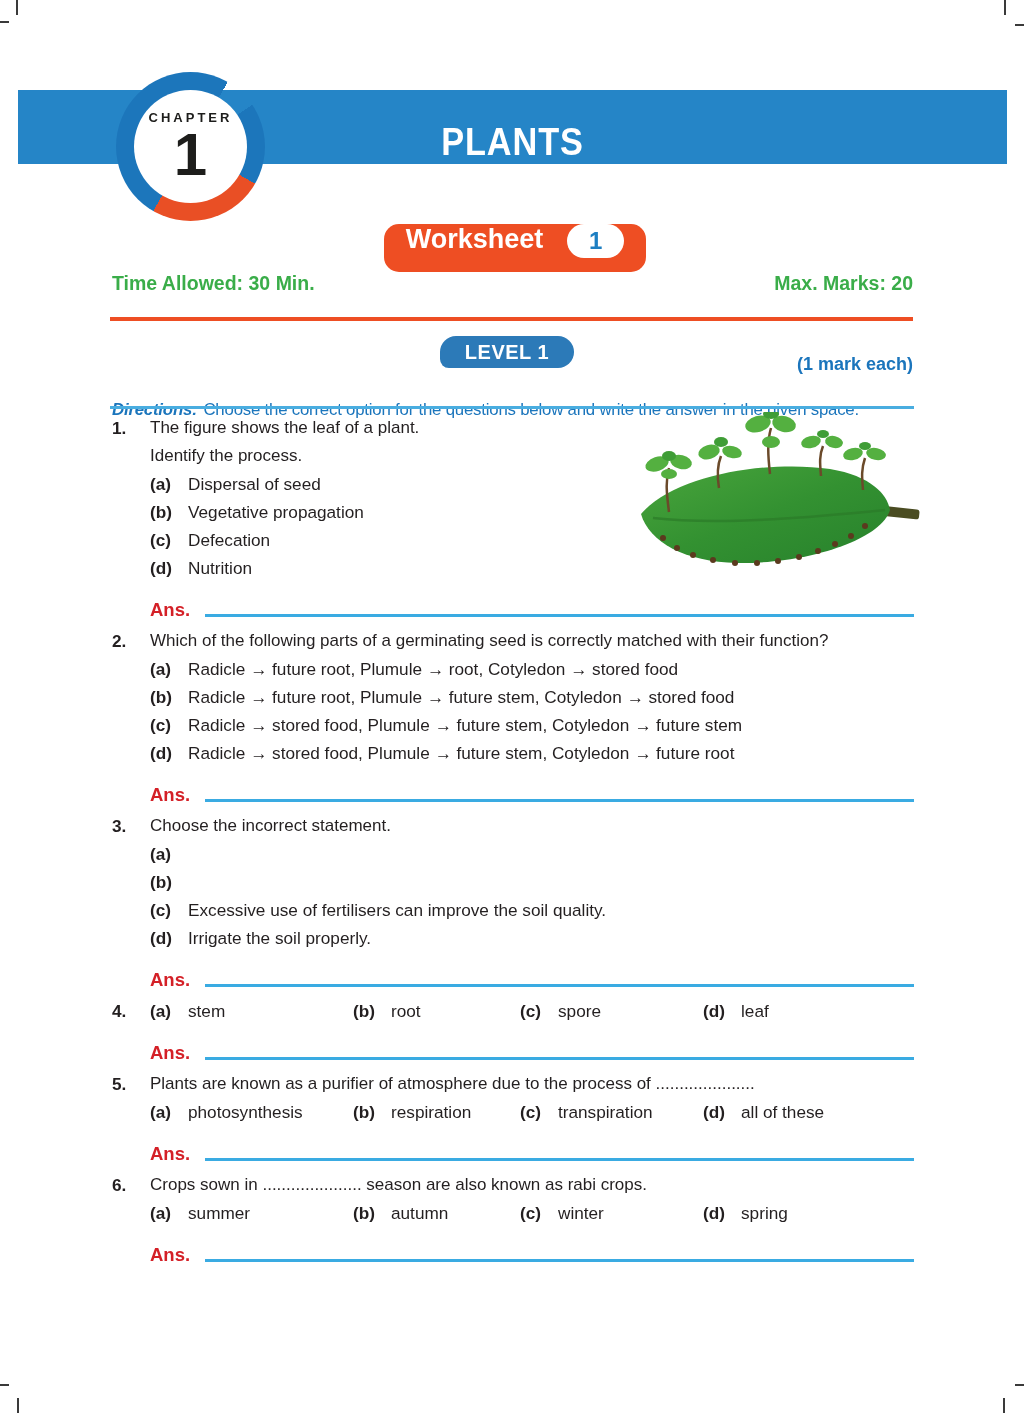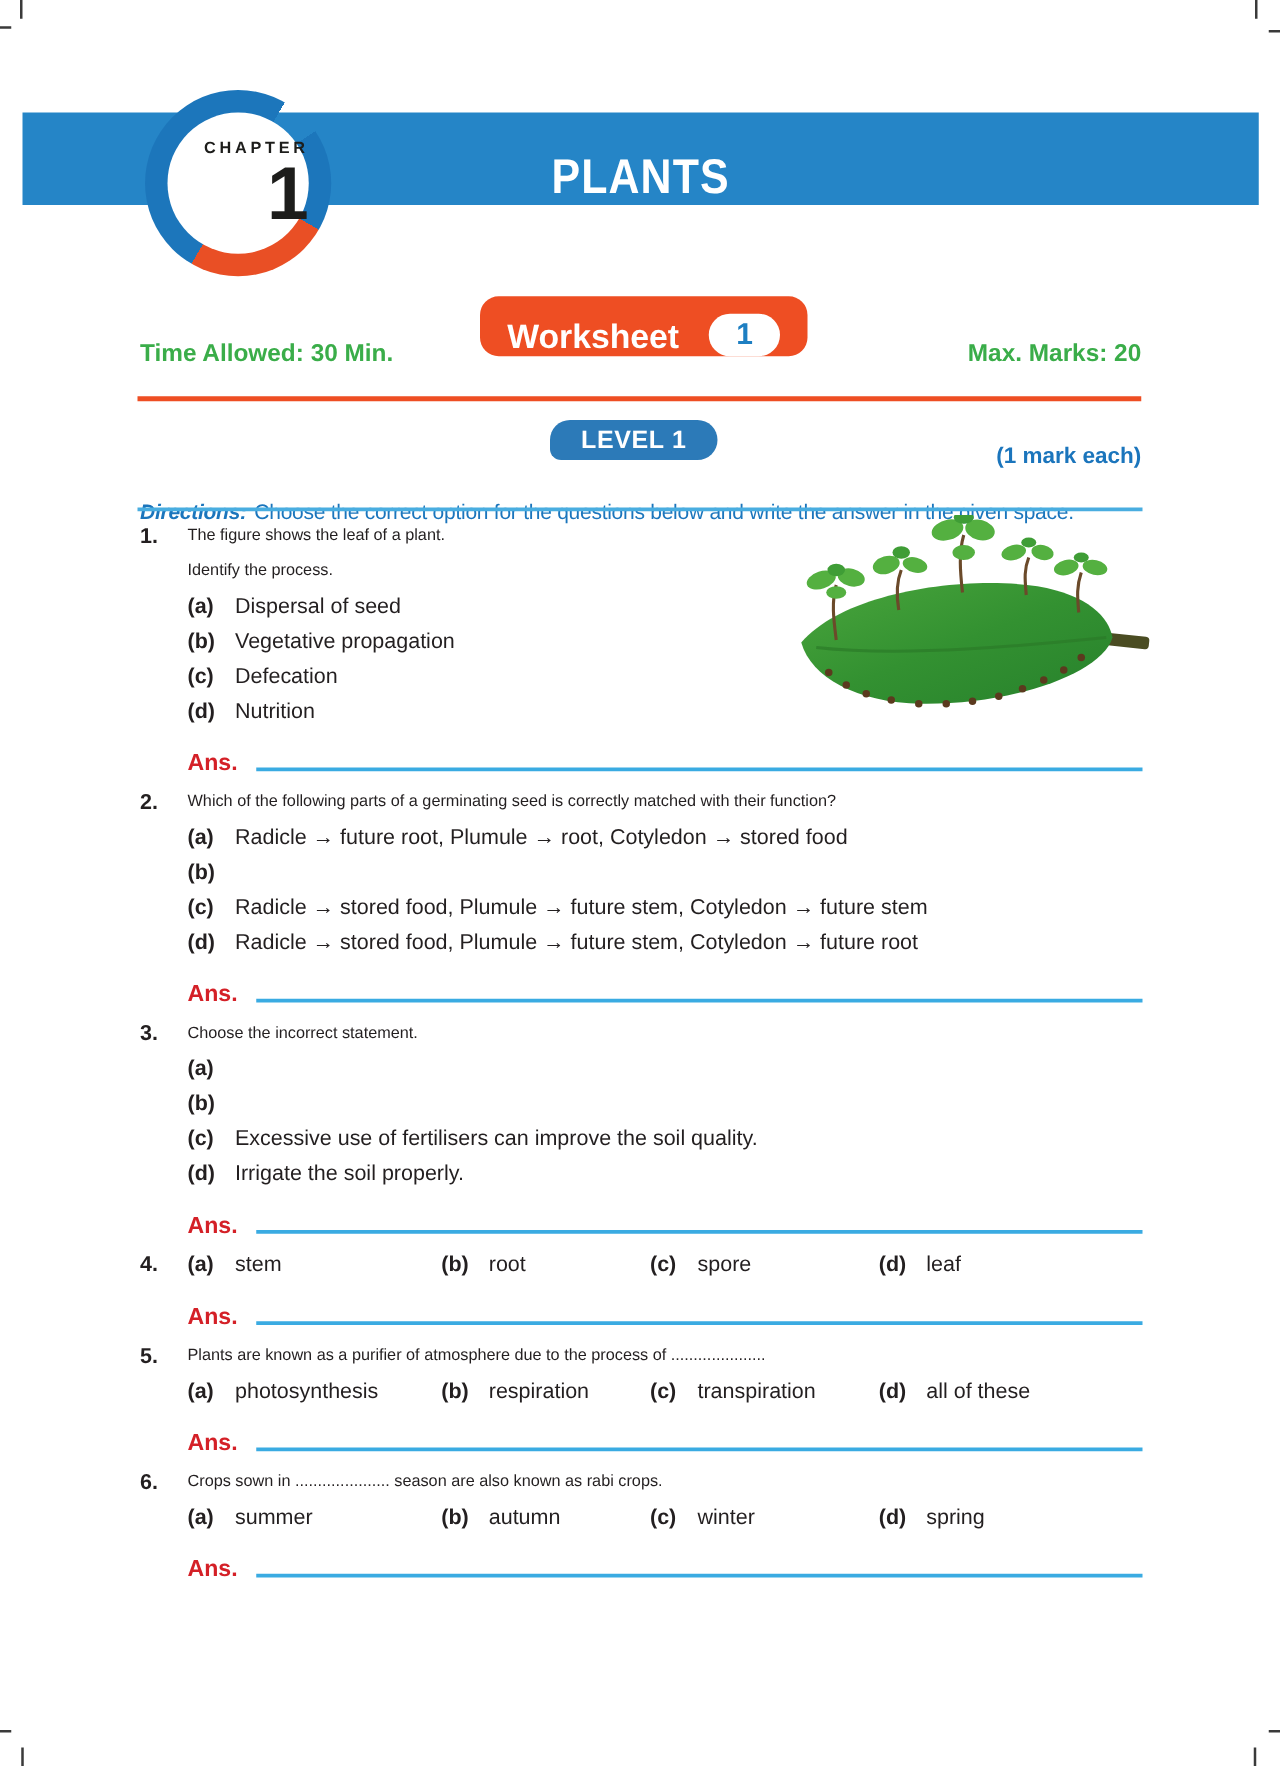--- a/index.html
+++ b/index.html
@@ -27,29 +27,29 @@
     line-height:103px; text-align:center; transform:scaleX(.88);
   }
   
   .badge-ring {
     position:absolute; left:116px; top:72px; width:149px; height:149px; border-radius:50%;
     background:conic-gradient(from 0deg, #1c76bb 0deg 30deg, rgba(0,0,0,0) 30deg 56deg,
       #1c76bb 56deg 120deg, #e94f25 120deg 210deg, #1c76bb 210deg 360deg);
   }
   .badge-inner {
     position:absolute; left:134px; top:90px; width:113px; height:113px; border-radius:50%;
-    background:#ffffff; display:flex; flex-direction:column; align-items:flex-end; justify-content:center;
+    background:#ffffff; display:flex; flex-direction:column; align-items:center; justify-content:center;
   }
   .chapter-word { font-size:13px; font-weight:700; letter-spacing:3px; color:#1d1d1b; margin-bottom:1px; }
   .chapter-num { font-size:60px; font-weight:800; color:#1d1d1b; line-height:.95; }
 
   
   .ws-pill {
-    position:absolute; left:384px; top:237px; width:262px; height:48px; background:#ee4e23;
-    border-radius:15px; display:flex; align-items:flex-end; justify-content:center; gap:24px;
+    position:absolute; left:384px; top:224px; width:262px; height:48px; background:#ee4e23;
+    border-radius:15px; display:flex; align-items:flex-start; justify-content:center; gap:24px;
   }
   .ws-text { color:#ffffff; font-size:27px; font-weight:700; }
   .ws-num-badge {
     width:57px; height:34px; background:#ffffff; border-radius:17px;
     display:flex; align-items:center; justify-content:center;
     color:#1e7fc2; font-size:24px; font-weight:700;
   }
 
   
   .meta-row {
@@ -73,21 +73,21 @@
     font-size:16.8px; letter-spacing:-0.2px; color:#1b75bc; white-space:nowrap;
   }
   .dir-label { font-weight:700; font-style:italic; margin-right:6px; }
   .rule-blue { position:absolute; left:110px; top:406px; width:804px; height:3px; background:#49ade0; }
 
   
   .questions { position:absolute; left:112px; top:414px; width:802px; }
   .q { display:flex; margin-bottom:3px; }
   .qn { width:38px; font-weight:700; font-size:17.2px; line-height:28px; flex:none; }
   .qb { flex:1; min-width:0; }
-  .ql { font-size:13px; line-height:28px; white-space:nowrap; }
+  .ql { font-size:17px; line-height:28px; white-space:nowrap; }
   .opt { display:flex; line-height:28px; font-size:17.2px; }
   .ol { width:38px; font-weight:700; flex:none; }
   .ot { white-space:nowrap; }
   .optrow { display:flex; line-height:28px; font-size:17.2px; }
   .oc { display:flex; }
   .oc1 { width:203px; } .oc2 { width:167px; } .oc3 { width:183px; } .oc4 { flex:1; }
   .ans-row { display:flex; align-items:flex-end; height:26px; margin-top:13px; margin-bottom:3px; }
   .ans-label { color:#d42027; font-weight:700; font-size:18.5px; width:55px; flex:none; line-height:22px; }
   .ans-line { flex:1; height:0; border-bottom:3px solid #3aabe2; margin-bottom:4px; }
 
@@ -228,20 +228,21 @@
     <div class="q">
       <div class="qn">2.</div>
       <div class="qb">
         <div class="ql">Which of the following parts of a germinating seed is correctly matched with their function?</div>
         <div class="opt">
             <span class="ol">(a)</span>
             <span class="ot">Radicle → future root, Plumule → root, Cotyledon → stored food</span>
           </div>
         <div class="opt">
             <span class="ol">(b)</span>
+            <span class="ot">Radicle → future root, Plumule → future stem, Cotyledon → stored food</span>
           </div>
         <div class="opt">
             <span class="ol">(c)</span>
             <span class="ot">Radicle → stored food, Plumule → future stem, Cotyledon → future stem</span>
           </div>
         <div class="opt">
             <span class="ol">(d)</span>
             <span class="ot">Radicle → stored food, Plumule → future stem, Cotyledon → future root</span>
           </div>
         <div class="ans-row">

